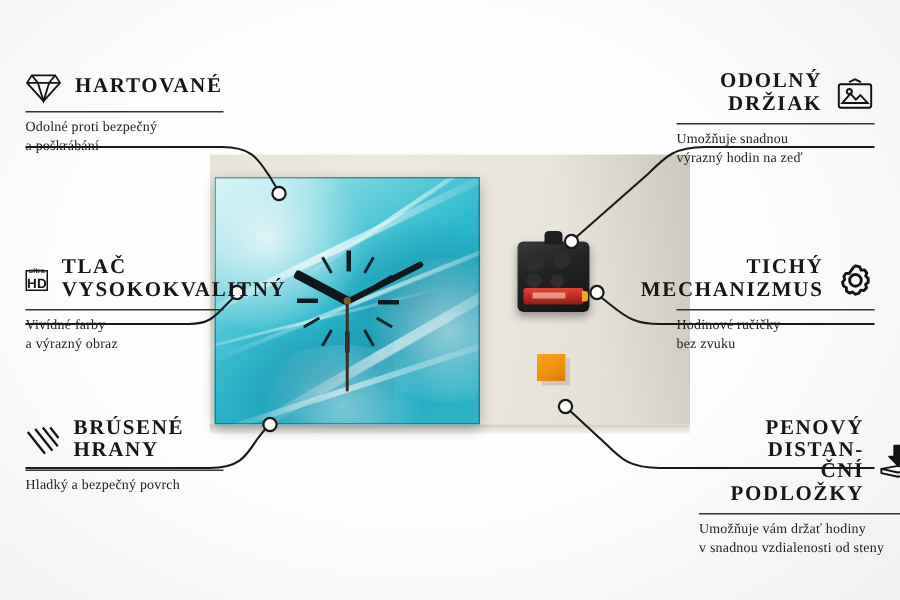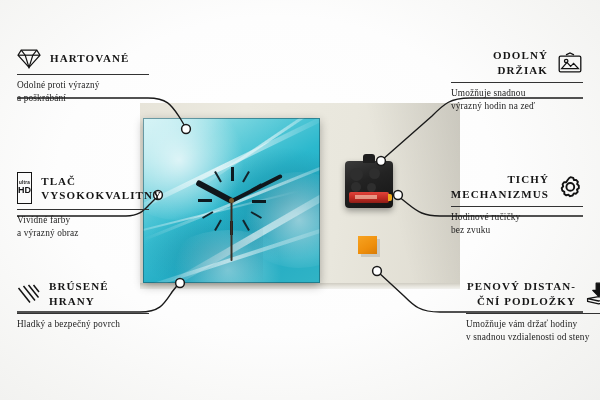--- a/index.html
+++ b/index.html
@@ -182,21 +182,21 @@
   
   .feat { position: absolute; }
   .feat .head {
     display: flex;
     align-items: center;
     gap: 9px;
   }
   .feat.right .head { justify-content: flex-end; }
   .feat .ttl {
     font-family: "Liberation Serif", serif;
-    font-size: 11px;
+    font-size: 14px;
     letter-spacing: 1.1px;
     line-height: 14.5px;
     color: #161616;
     font-weight: 700;
     text-transform: uppercase;
   }
   .feat.right .ttl { text-align: right; }
   .feat .rule {
     height: 1px;
     background: #333;
@@ -216,21 +216,21 @@
   
   #f-glass   { left: 17px;  top: 48px;  width: 132px; }
   #f-print   { left: 17px;  top: 172px; width: 132px; }
   #f-edges   { left: 17px;  top: 279px; width: 132px; }
   #f-holder  { left: 451px; top: 48px;  width: 132px; }
   #f-quiet   { left: 451px; top: 172px; width: 132px; }
   #f-foam    { left: 437px; top: 279px; width: 146px; margin-left: 29px; }
 
   
   .hd-badge {
-    width: 22px; height: 32px;
+    width: 22px; height: 14px;
     border: 1.4px solid #141414;
     box-sizing: border-box;
     display: flex; flex-direction: column;
     align-items: center; justify-content: center;
     line-height: 1;
   }
   .hd-badge .u {
     font-family: "Liberation Sans", sans-serif;
     font-size: 4.6px; font-weight: 700;
     letter-spacing: .2px; color: #141414;
@@ -356,21 +356,21 @@
           <path d="M1 7.2 H23"></path>
           <path d="M4.2 2.2 L8.2 7.2 L12 19.4 L15.8 7.2 L19.8 2.2"></path>
         </g>
       </svg>
       <div class="ttl">
         <div>HARTOVANÉ</div>
       </div>
     </div>
     <div class="rule"></div>
     <div class="sub">
-      <div>Odolné proti výrazný</div>
+      <div>Odolné proti bezpečný</div>
       <div>a poškrábání</div>
     </div>
   </div>
 
   <div class="feat left" id="f-print">
     <div class="head">
       <div class="hd-badge">
         <span class="u">ultra</span>
         <span class="hd">HD</span>
       </div>

